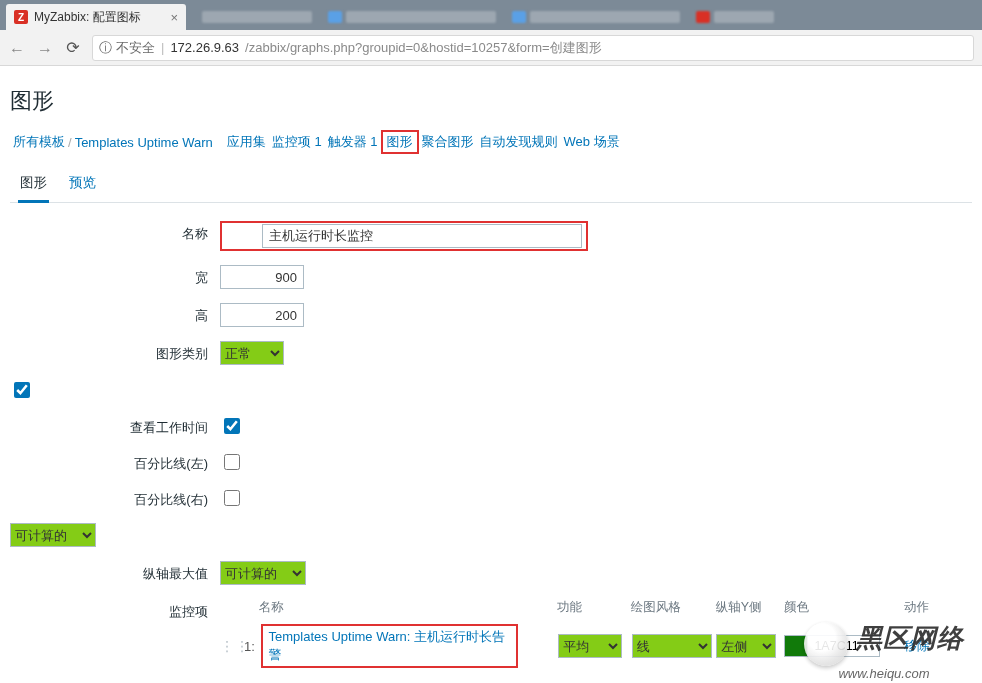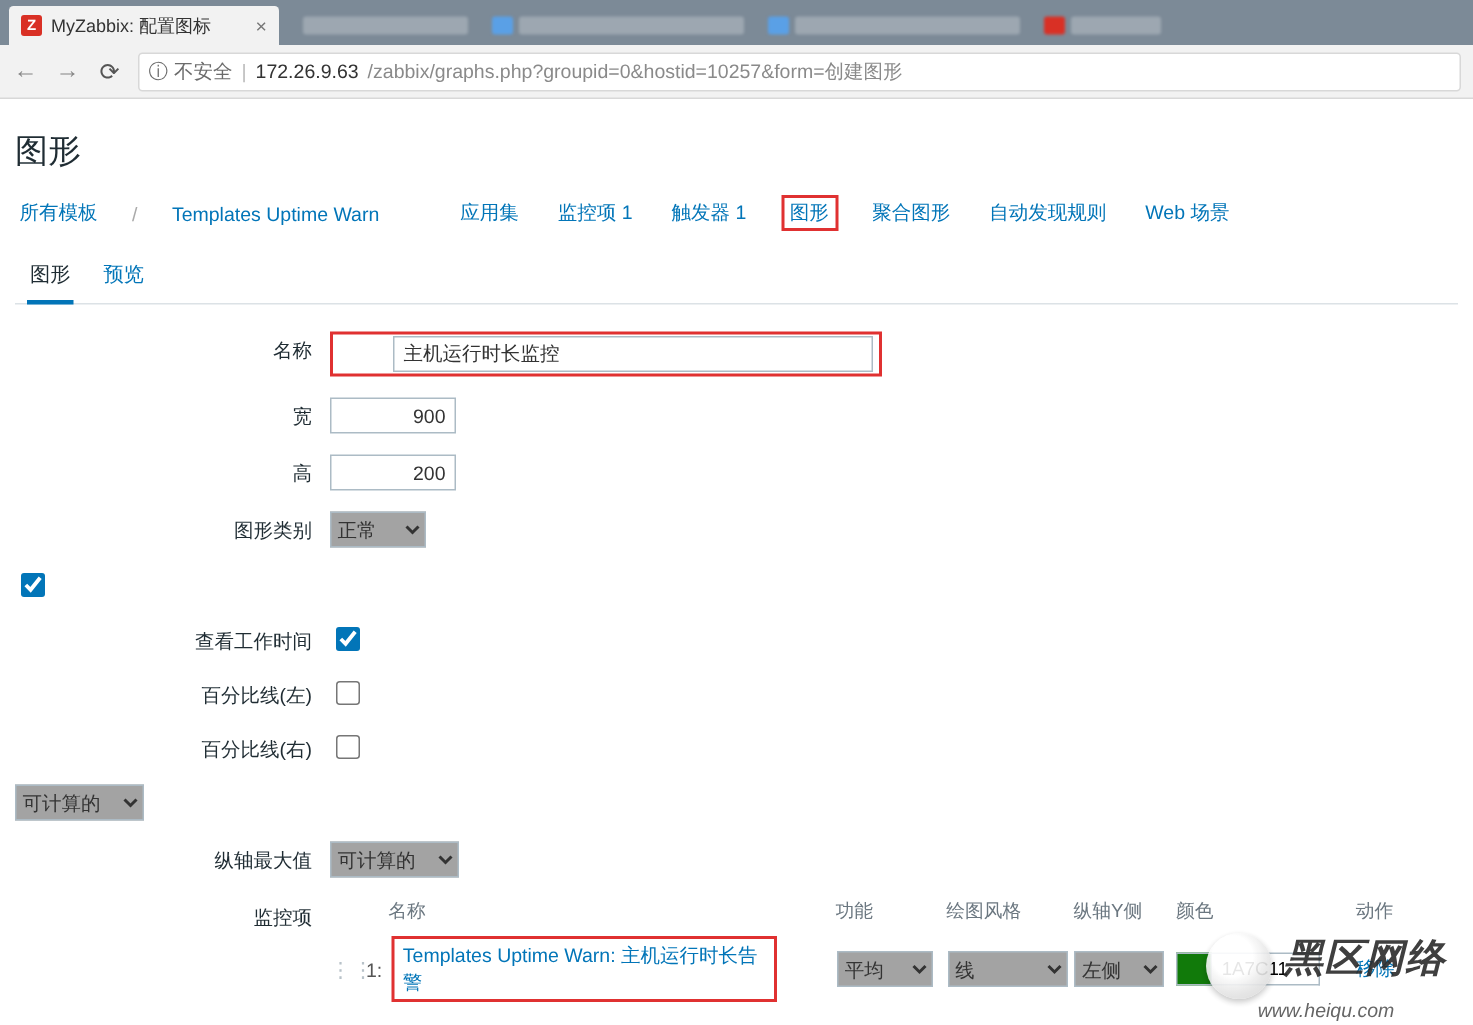--- a/index.html
+++ b/index.html
@@ -77,21 +77,21 @@
     gap: 6px;
   }
   .url-box .insec { color: #6b6b6b; display:flex; align-items:center; gap:4px;}
   .url-box .dim { color: #8a8a8a; }
   
   .page { padding: 14px 10px 0 10px; }
   h1.page-title {
     font-size: 22px; font-weight: normal; margin: 6px 0 14px 0; color: #1f2c33;
   }
   .breadcrumb {
-    font-size: 13px; color: #999; display:flex; align-items:center; flex-wrap:wrap; gap: 20px;
+    font-size: 13px; color: #999; display:flex; align-items:center; flex-wrap:wrap; gap: 0;
     margin-bottom: 14px;
   }
   .breadcrumb a, .link { color: #0275b8; text-decoration: none; cursor: pointer; }
   .breadcrumb .sep { color: #aaa; }
   .bc-item { display:inline-block; padding: 2px 3px; }
   .hl-red { border: 2px solid #e03131; padding: 1px 4px; }
   
   .form-tabs { border-bottom: 1px solid #dce2e6; display:flex; gap: 18px; padding-left: 8px; }
   .form-tab { padding: 6px 2px 8px 2px; color:#0275b8; cursor:pointer; font-size: 13.5px;}
   .form-tab.active { color:#1f2c33; border-bottom: 3px solid #0275b8; margin-bottom: -1px; }
@@ -100,21 +100,21 @@
   .frow { display:flex; align-items: flex-start; margin-bottom: 14px; }
   .flabel { width: 210px; text-align: right; padding-right: 12px; padding-top: 4px; color:#1f2c33; font-size: 13px;}
   .fcontrol { flex: 1; }
   input[type=text].txt {
     height: 24px; border: 1px solid #acbbc5; background:#fff; font-size: 13px; color:#333;
     padding: 0 6px;
   }
   .txt-wide { width: 320px; }
   .txt-num { width: 84px; text-align: right; padding-right: 8px;}
   select.sel {
-    height: 24px; border: 1px solid #acbbc5; background:#a3a3a3; font-size: 13px; color:#333;
+    height: 24px; border: 1px solid #acbbc5; background:#84cc16; font-size: 13px; color:#333;
   }
   input[type=checkbox].chk { width:16px; height:16px; accent-color:#0275b8; }
   
   .items-table { width: 730px; }
   .items-head, .items-row { display:flex; align-items:center; }
   .ic-col-drag { width: 24px; }
   .ic-col-idx { width: 18px; color:#555; }
   .ic-col-name { width: 280px; }
   .ic-col-func { width: 80px; margin-left: 40px; }
   .ic-col-style { width: 92px; }

